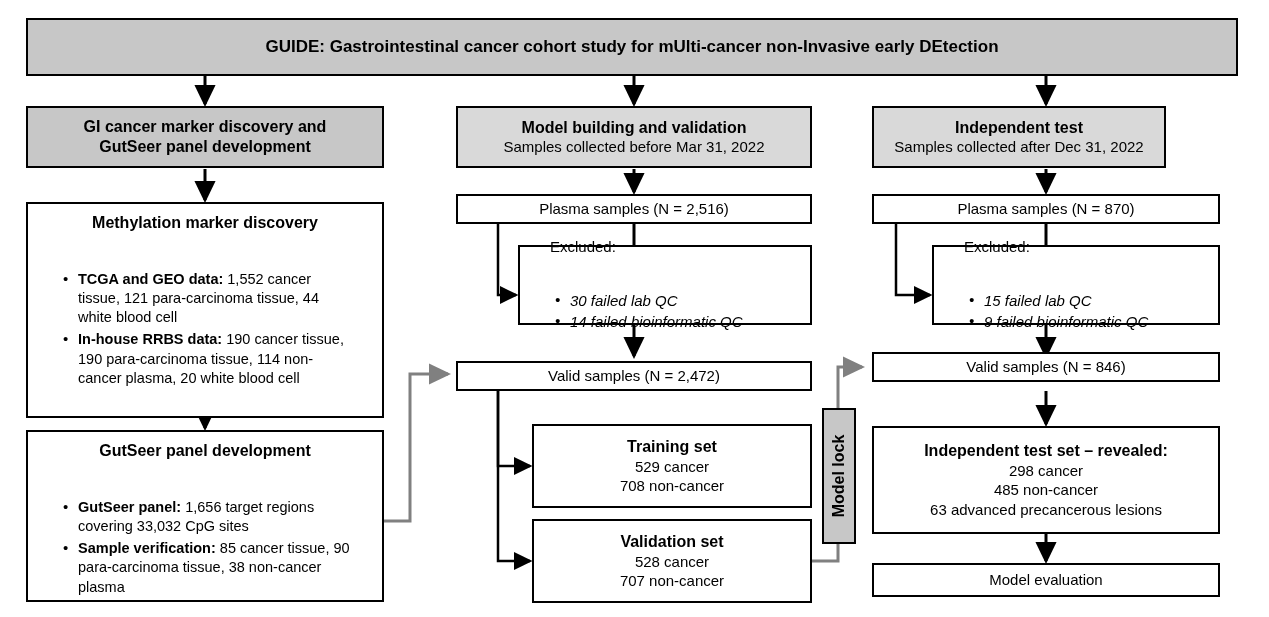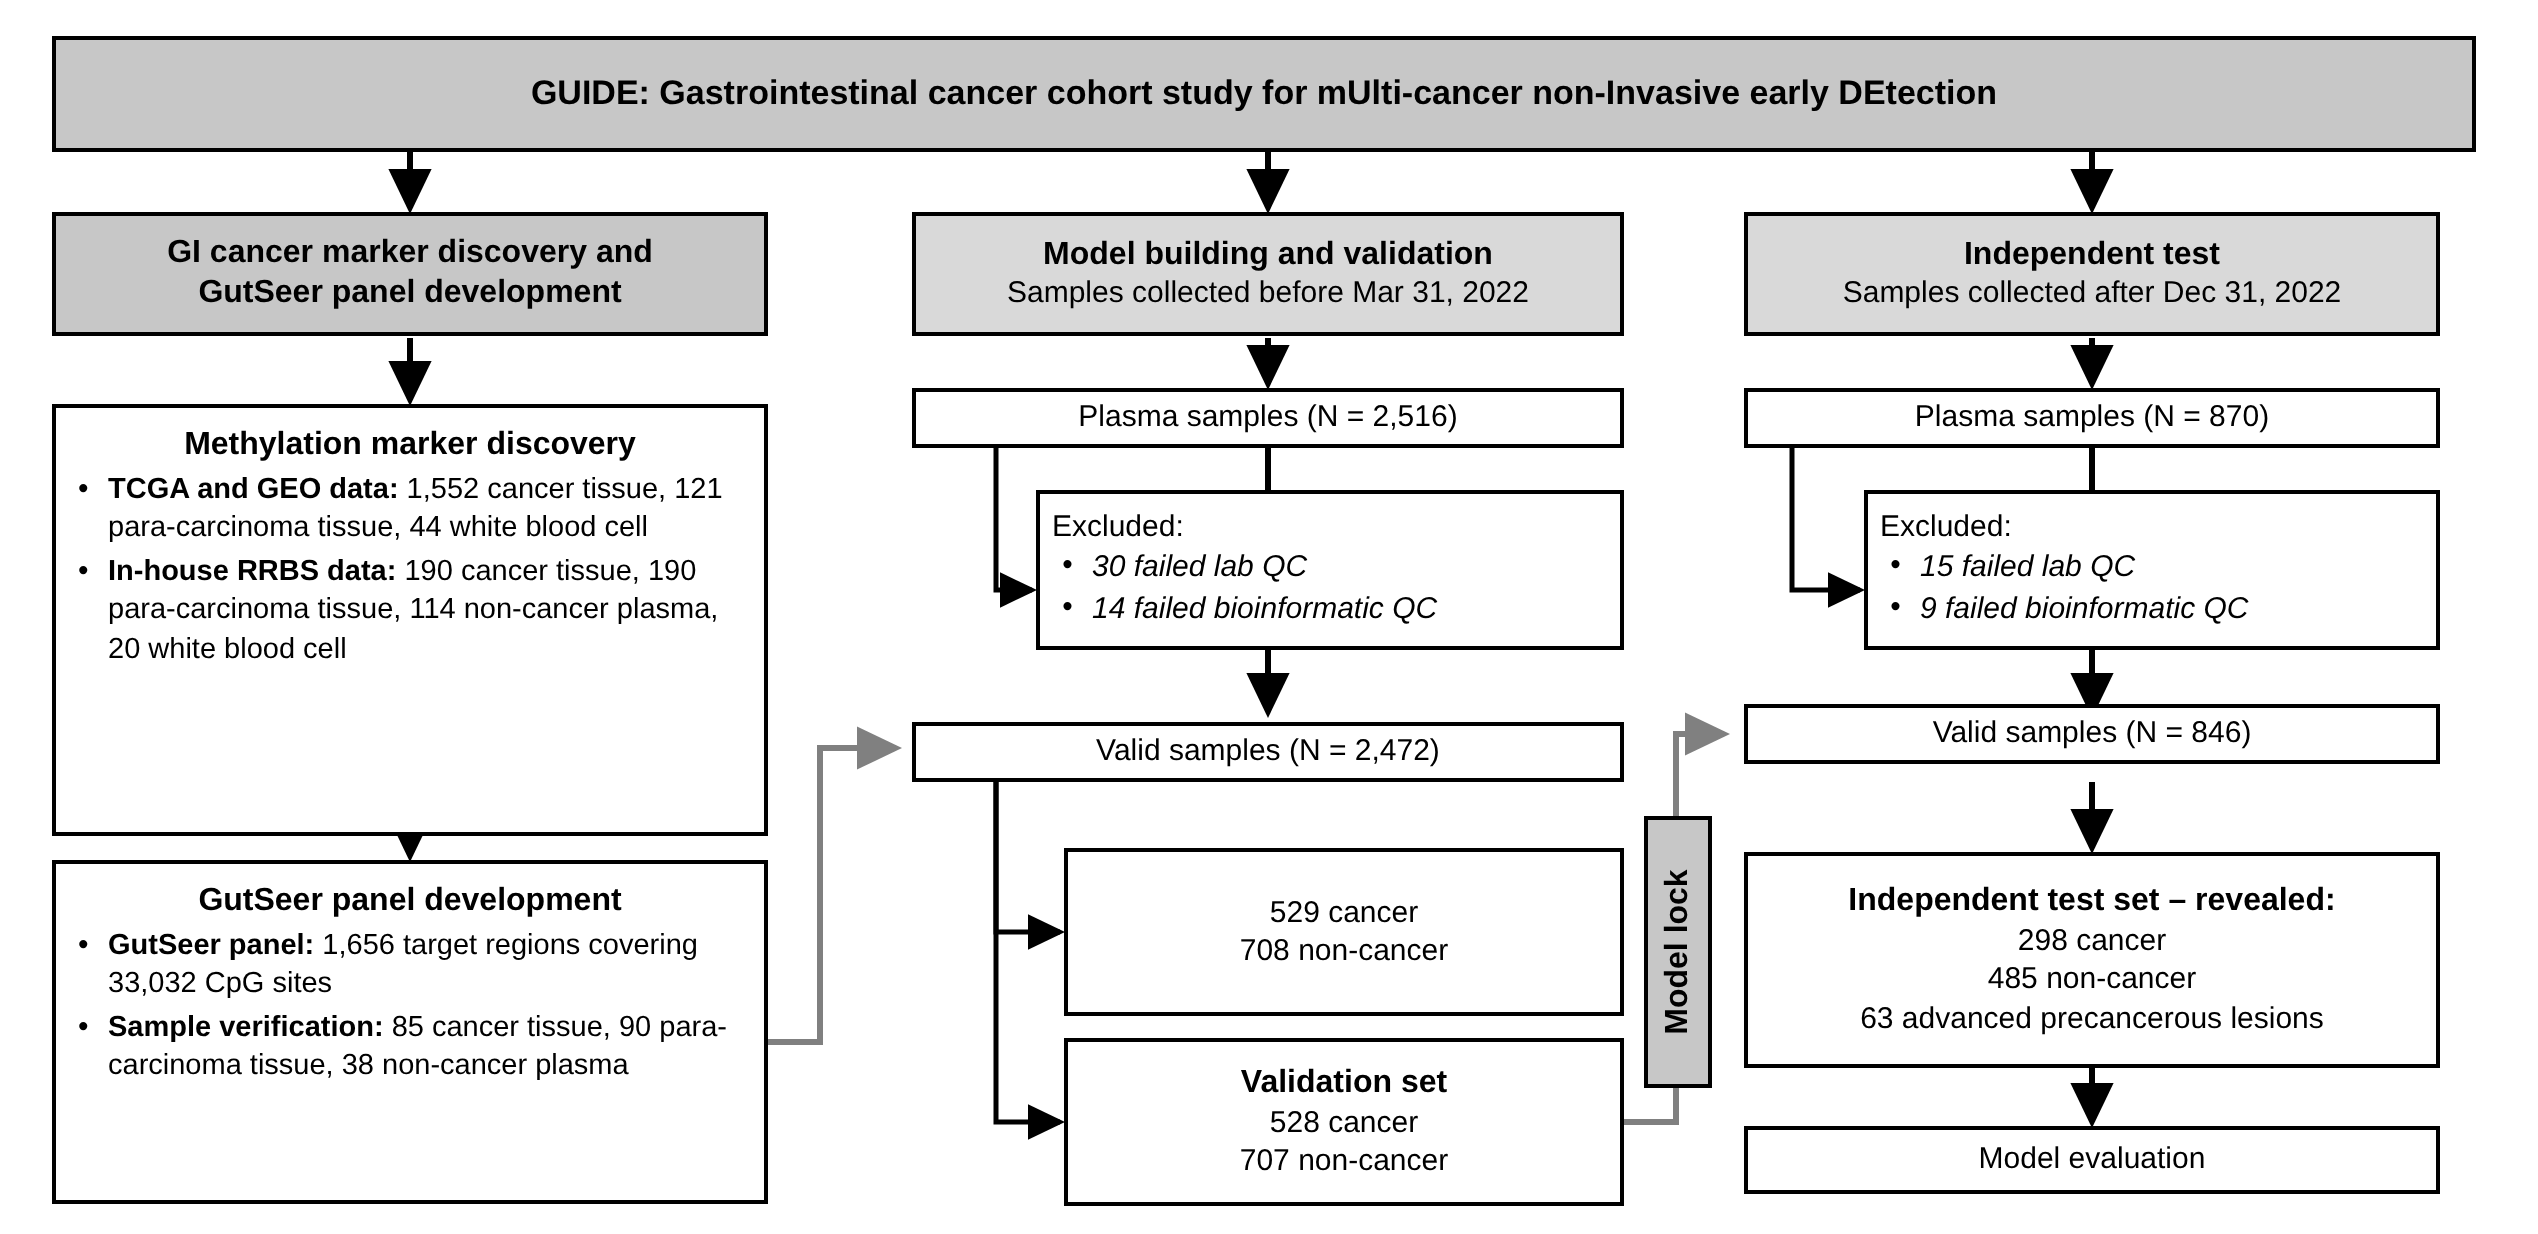--- a/index.html
+++ b/index.html
@@ -127,21 +127,22 @@
   }
   svg.arrows {
     position: absolute;
     left: 0;
     top: 0;
     width: 1269px;
     height: 617px;
     pointer-events: none;
   }
   .pad {
-    padding: 4px 0;
+    padding: 4px 24px;
+    gap: 34px;
   }
 </style>
 </head>
 <body>
 
 <div id="canvas">
 
   <svg class="arrows" viewBox="0 0 1269 617">
     <defs>
       <marker id="ah" markerWidth="9" markerHeight="9" refX="6.5" refY="3.6" orient="auto" markerUnits="strokeWidth">
@@ -222,35 +223,36 @@
       <li>30 failed lab QC</li>
       <li>14 failed bioinformatic QC</li>
     </ul>
   </div>
 
   <div class="box" style="left:456px; top:361px; width:356px; height:30px;">
     <div class="plain">Valid samples (N = 2,472)</div>
   </div>
 
   <div class="box" style="left:532px; top:424px; width:280px; height:84px;">
+    <div class="hdr">Training set</div>
     <div class="plain">529 cancer</div>
     <div class="plain">708 non-cancer</div>
   </div>
 
   <div class="box" style="left:532px; top:519px; width:280px; height:84px;">
     <div class="hdr">Validation set</div>
     <div class="plain">528 cancer</div>
     <div class="plain">707 non-cancer</div>
   </div>
 
   <div class="vlock" style="left:822px; top:408px; width:34px; height:136px;">
     <span>Model lock</span>
   </div>
 
-  <div class="box lightgray" style="left:872px; top:106px; width:348px; height:62px;">
+  <div class="box lightgray" style="left:872px; top:106px; width:294px; height:62px;">
     <div class="hdr">Independent test</div>
     <div class="sub">Samples collected after Dec 31, 2022</div>
   </div>
 
   <div class="box" style="left:872px; top:194px; width:348px; height:30px;">
     <div class="plain">Plasma samples (N = 870)</div>
   </div>
 
   <div class="box pad" style="left:932px; top:245px; width:288px; height:80px;">
     <div class="excl-label">Excluded:</div>

